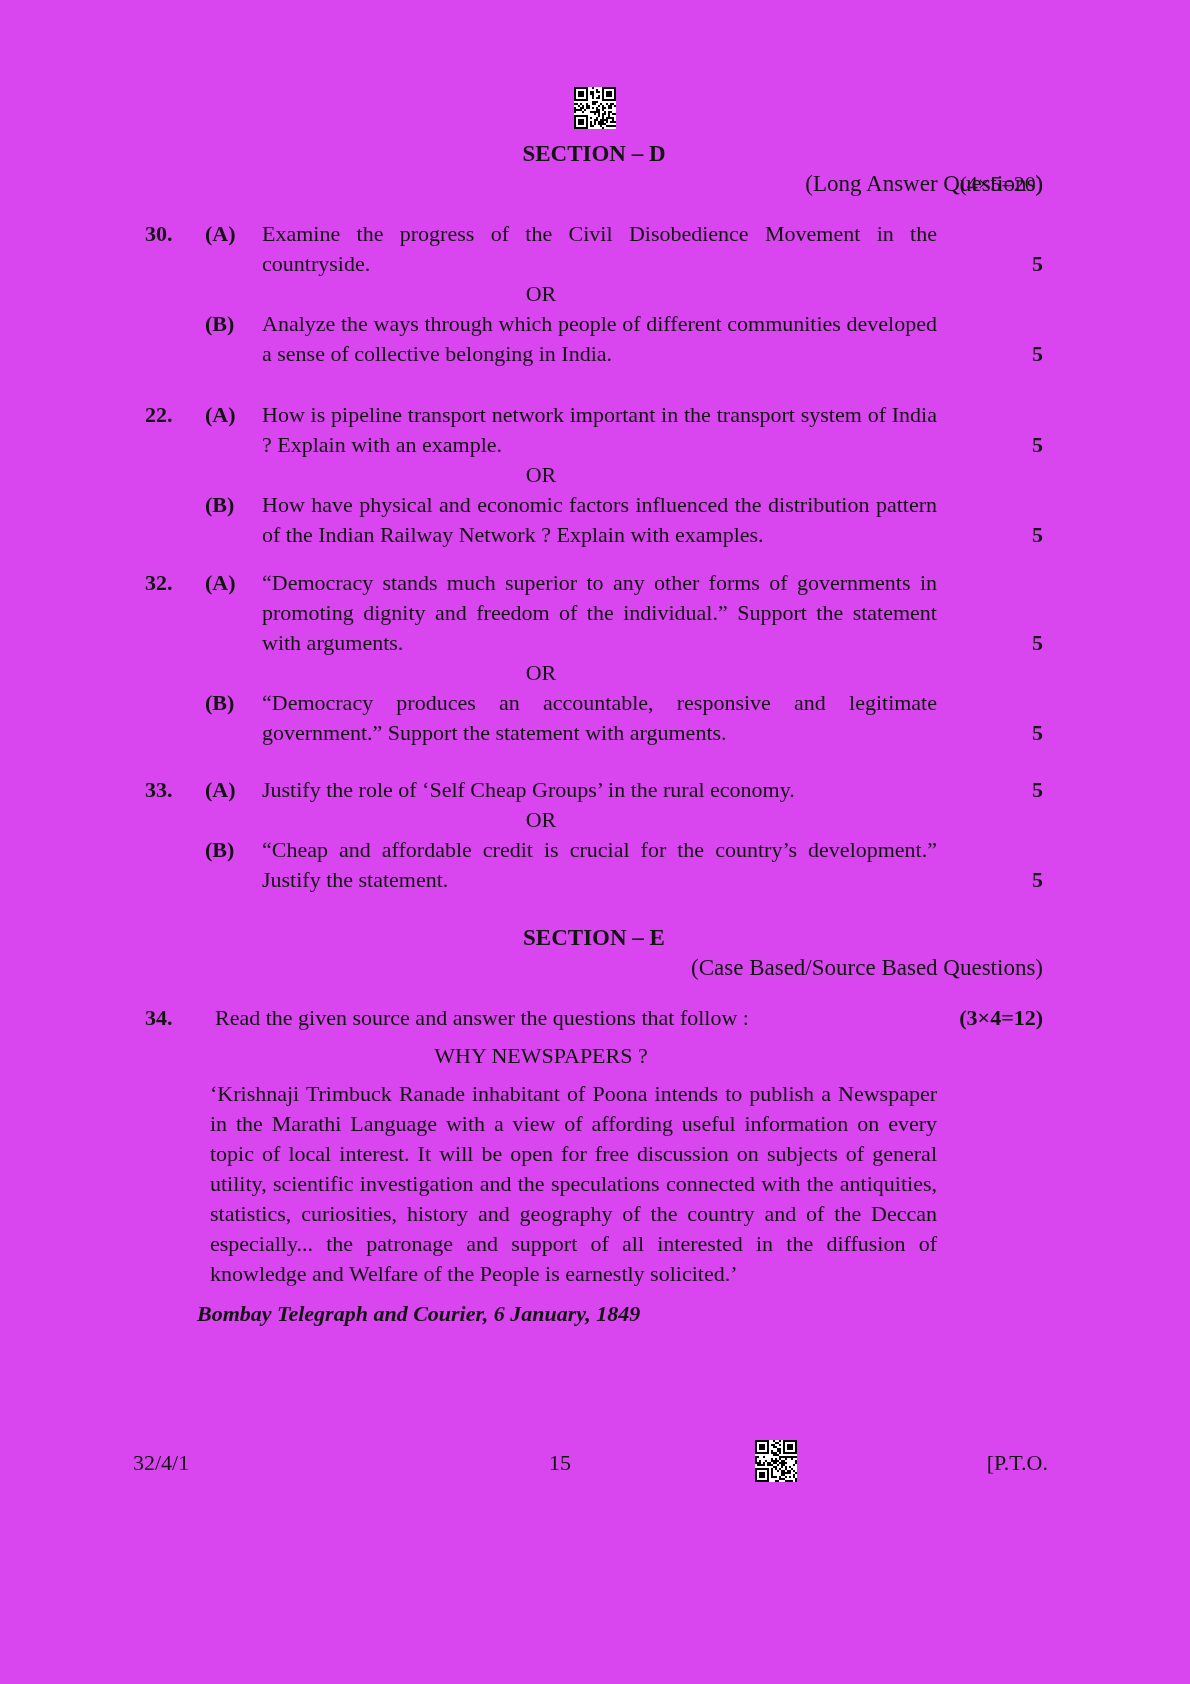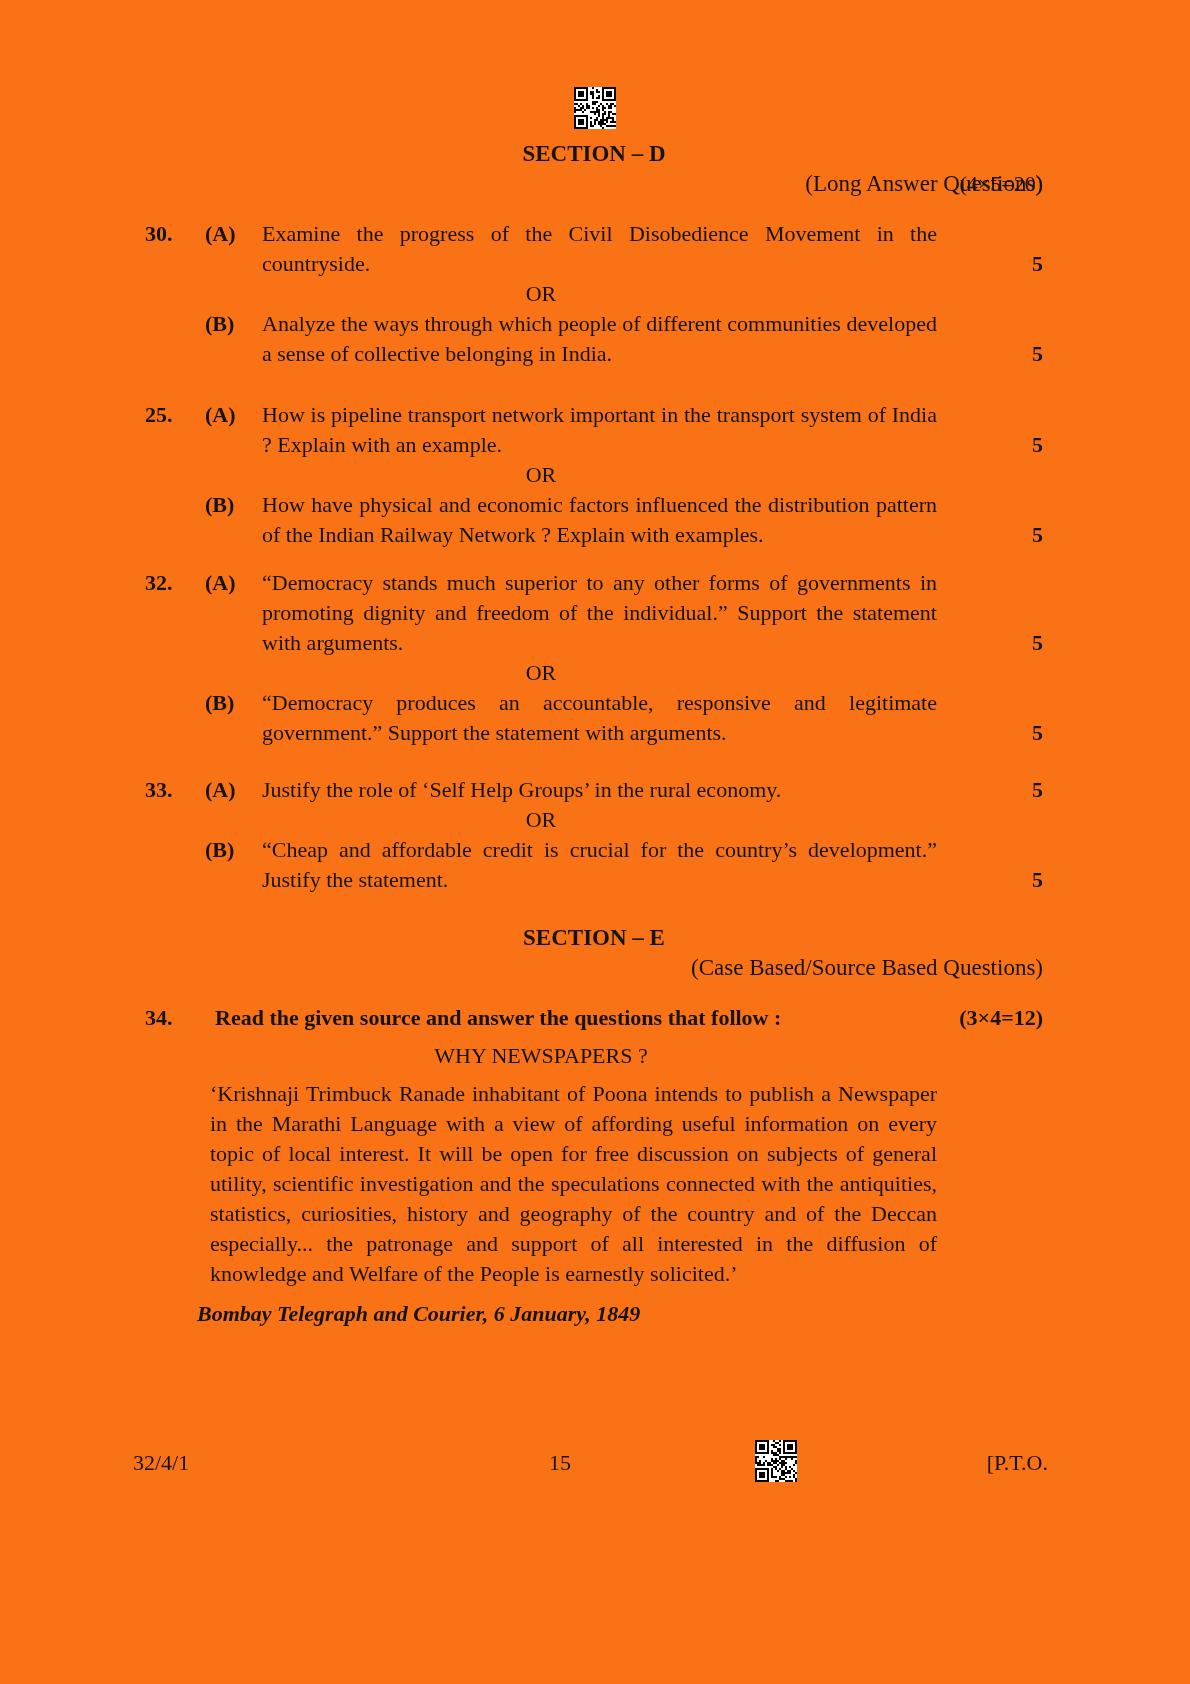--- a/index.html
+++ b/index.html
@@ -1,18 +1,18 @@
 <!DOCTYPE html>
 <html><head>
 <meta charset="utf-8">
 <style>
   * { margin:0; padding:0; box-sizing:border-box; }
   html,body { background:#ffffff; }
   body { font-family:"Liberation Serif","DejaVu Serif",serif; color:#141414; }
-  .page { position:relative; width:1190px; height:1684px; background:#f97316; margin:0 auto; overflow:hidden; }
+  .page { position:relative; width:1190px; height:1684px; background:#d946ef; margin:0 auto; overflow:hidden; }
   .content { margin-left:145px; width:898px; font-size:22px; line-height:30px; }
 
   .qr-top { width:42px; height:46px; margin:85px auto 0 auto; }
   .qr-top svg, .qr-foot svg { width:100%; height:100%; display:block; }
 
   .sec-title { text-align:center; font-weight:bold; font-size:23px; line-height:30px; margin-top:8px; }
   .subhead { position:relative; text-align:right; font-weight:normal; font-size:23px; line-height:30px; }
   .subhead .total { position:absolute; right:0; top:0; font-size:22px; }
 
   .question { margin-top:20px; }
@@ -23,21 +23,21 @@
   .qnum { width:60px; font-weight:bold; flex:none; }
   .qletter { width:57px; font-weight:bold; flex:none; }
   .qtext { width:675px; flex:none; text-align:justify; }
   .qmark { flex:1; font-weight:bold; display:flex; align-items:flex-end; justify-content:flex-end; }
   .or { width:792px; text-align:center; font-weight:normal; }
 
   .sec-e-title { margin-top:28px; }
 
   .q34row { margin-top:20px; }
   .qnum34 { width:70px; font-weight:bold; flex:none; }
-  .q34prompt { font-weight:bold; flex:1; }
+  .q34prompt { font-weight:normal; flex:1; }
   .qmark34 { font-weight:bold; text-align:right; flex:none; }
   .source-title { margin-top:8px; font-weight:normal; width:792px; text-align:center; }
   .source-text { margin-top:8px; margin-left:65px; width:727px; text-align:justify; }
   .source-citation { margin-top:10px; margin-left:52px; font-style:italic;font-weight:bold; }
 
   .footer-code { position:absolute; left:133px; top:1450px; font-size:22px; }
   .footer-page { position:absolute; left:0; top:1450px; width:1120px; text-align:center; font-size:22px; }
   .qr-foot { position:absolute; left:755px; top:1438px; width:42px; height:46px; }
   .footer-pto { position:absolute; left:905px; top:1450px; width:143px; text-align:right; font-size:22px; }
 </style>
@@ -192,21 +192,21 @@
       <div class="qrow">
         <div class="qnum"></div>
         <div class="qletter">(B)</div>
         <div class="qtext">Analyze the ways through which people of different communities developed a sense of collective belonging in India.</div>
         <div class="qmark">5</div>
       </div>
     </div>
 
     <div class="question q31">
       <div class="qrow">
-        <div class="qnum">25.</div>
+        <div class="qnum">22.</div>
         <div class="qletter">(A)</div>
         <div class="qtext">How is pipeline transport network important in the transport system of India ? Explain with an example.</div>
         <div class="qmark">5</div>
       </div>
       <div class="or">OR</div>
       <div class="qrow">
         <div class="qnum"></div>
         <div class="qletter">(B)</div>
         <div class="qtext">How have physical and economic factors influenced the distribution pattern of the Indian Railway Network ? Explain with examples.</div>
         <div class="qmark">5</div>
@@ -226,21 +226,21 @@
         <div class="qletter">(B)</div>
         <div class="qtext">“Democracy produces an accountable, responsive and legitimate government.” Support the statement with arguments.</div>
         <div class="qmark">5</div>
       </div>
     </div>
 
     <div class="question q33">
       <div class="qrow">
         <div class="qnum">33.</div>
         <div class="qletter">(A)</div>
-        <div class="qtext">Justify the role of ‘Self Help Groups’ in the rural economy.</div>
+        <div class="qtext">Justify the role of ‘Self Cheap Groups’ in the rural economy.</div>
         <div class="qmark">5</div>
       </div>
       <div class="or">OR</div>
       <div class="qrow">
         <div class="qnum"></div>
         <div class="qletter">(B)</div>
         <div class="qtext">“Cheap and affordable credit is crucial for the country’s development.” Justify the statement.</div>
         <div class="qmark">5</div>
       </div>
     </div>

